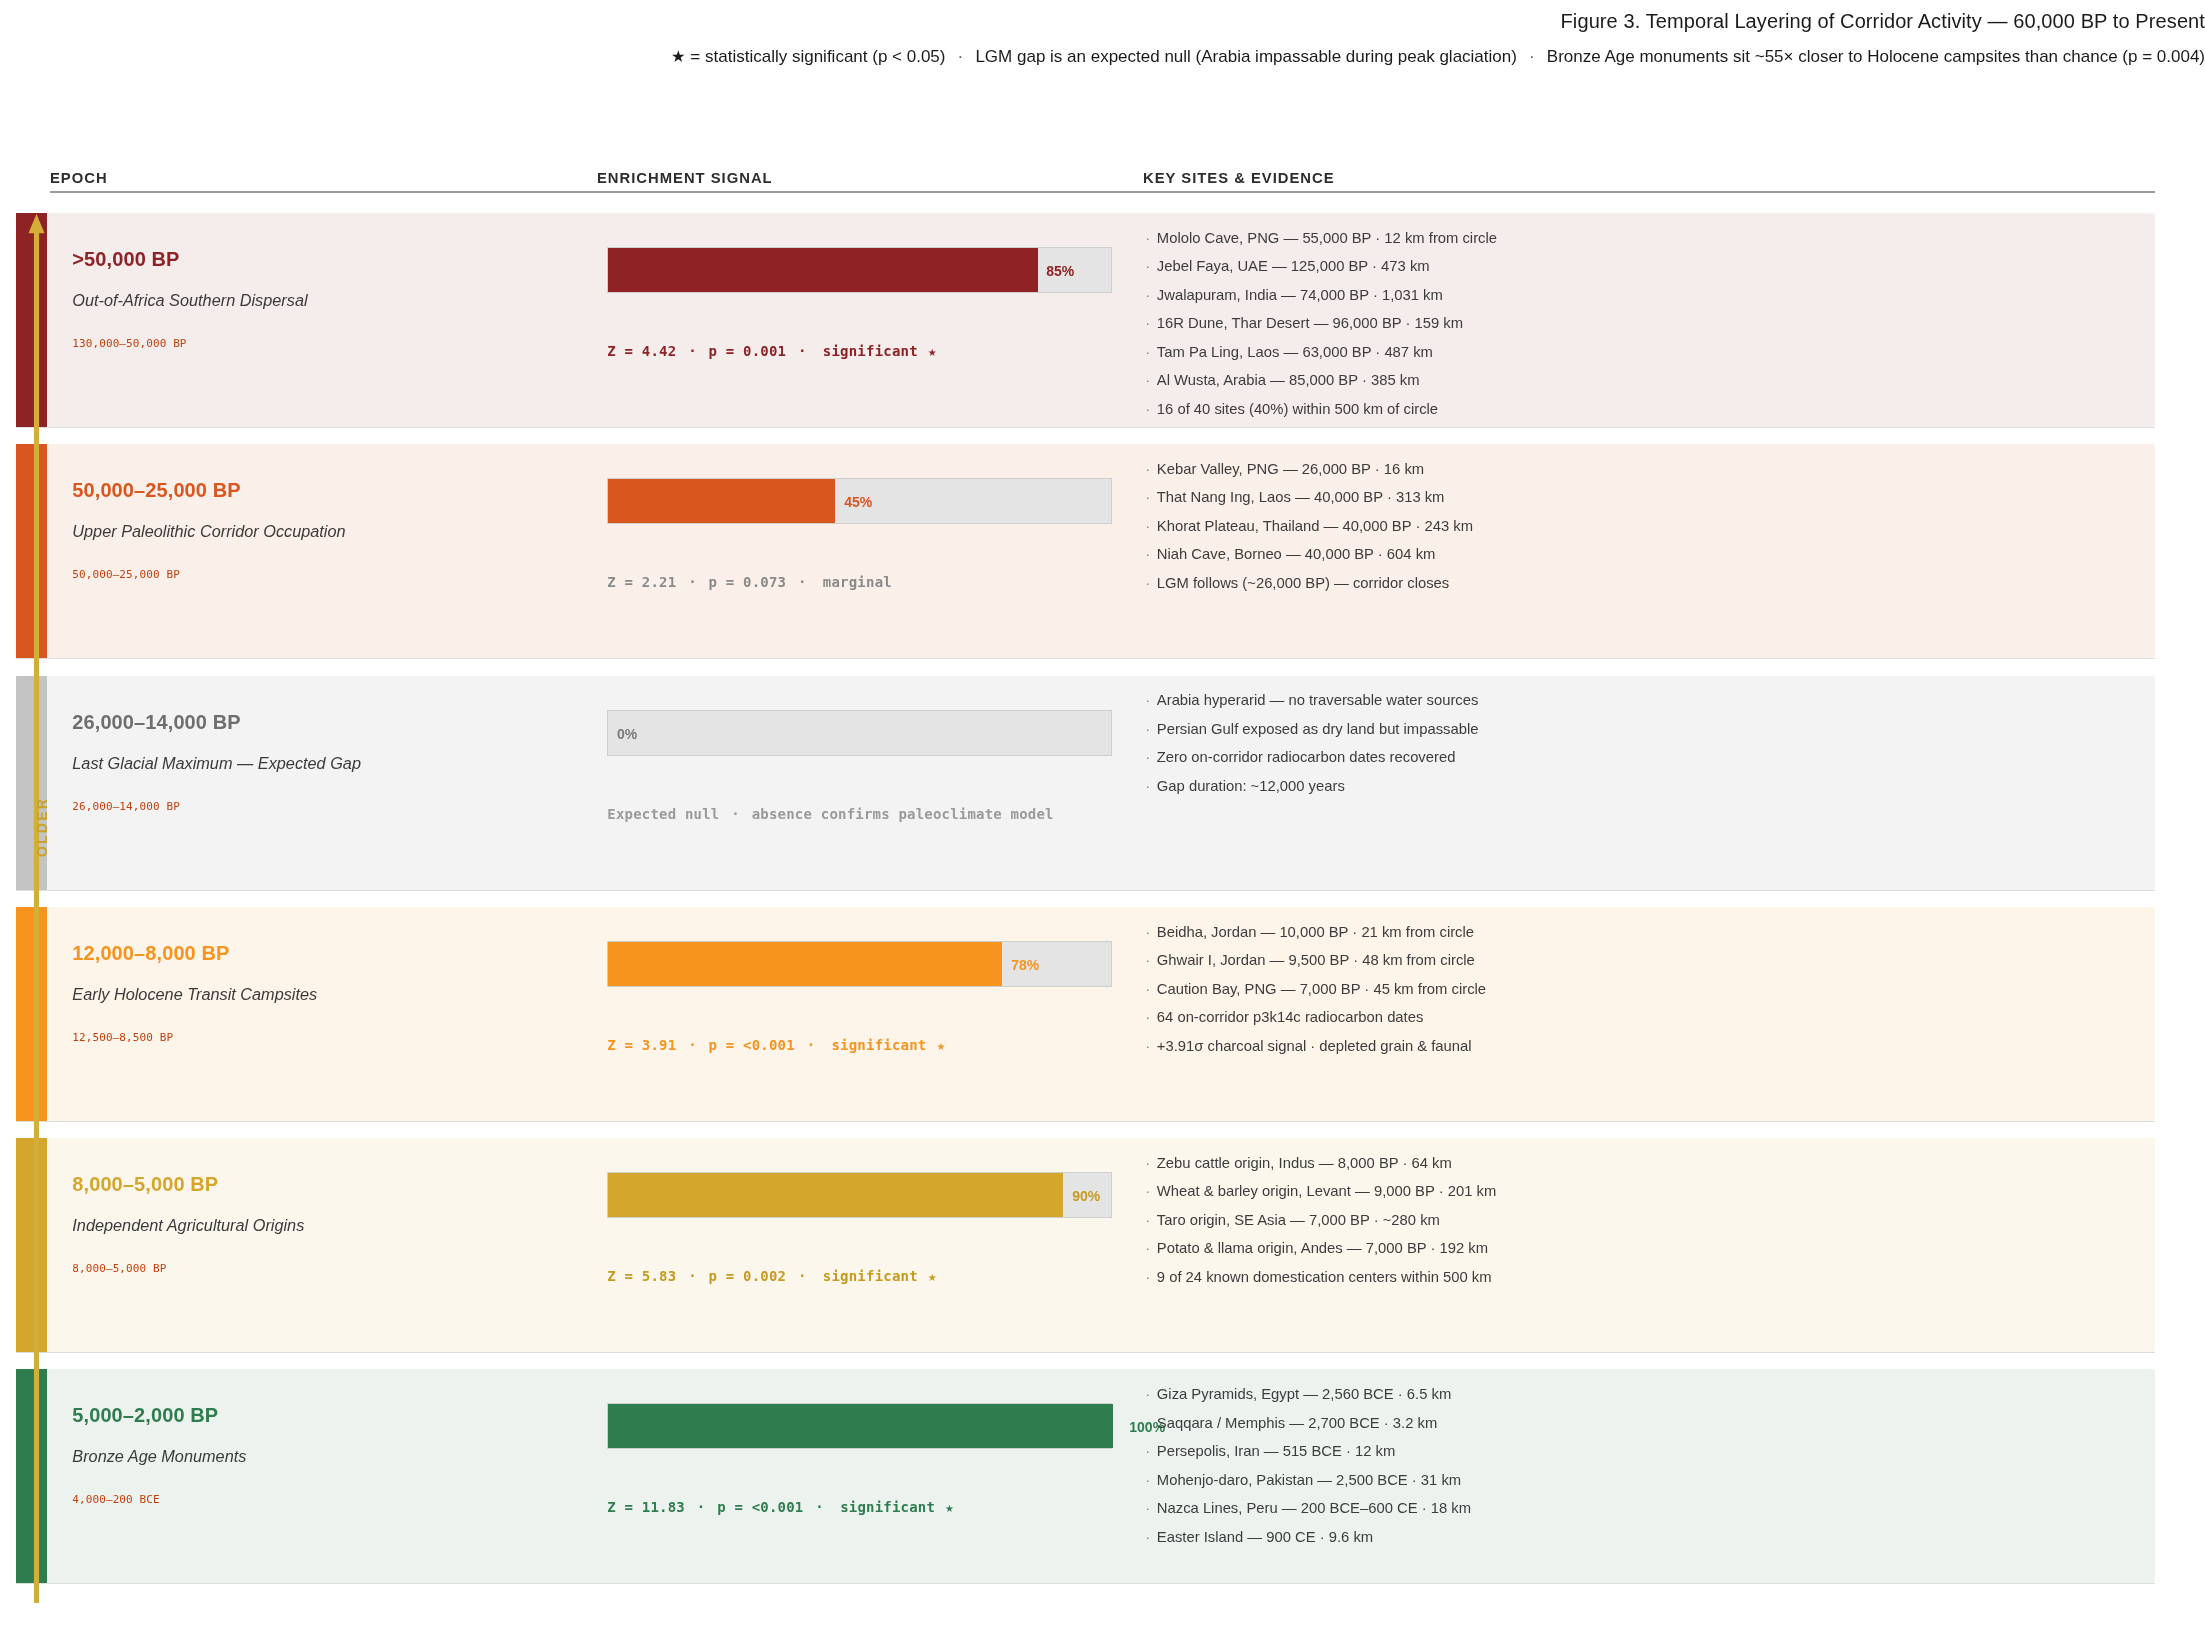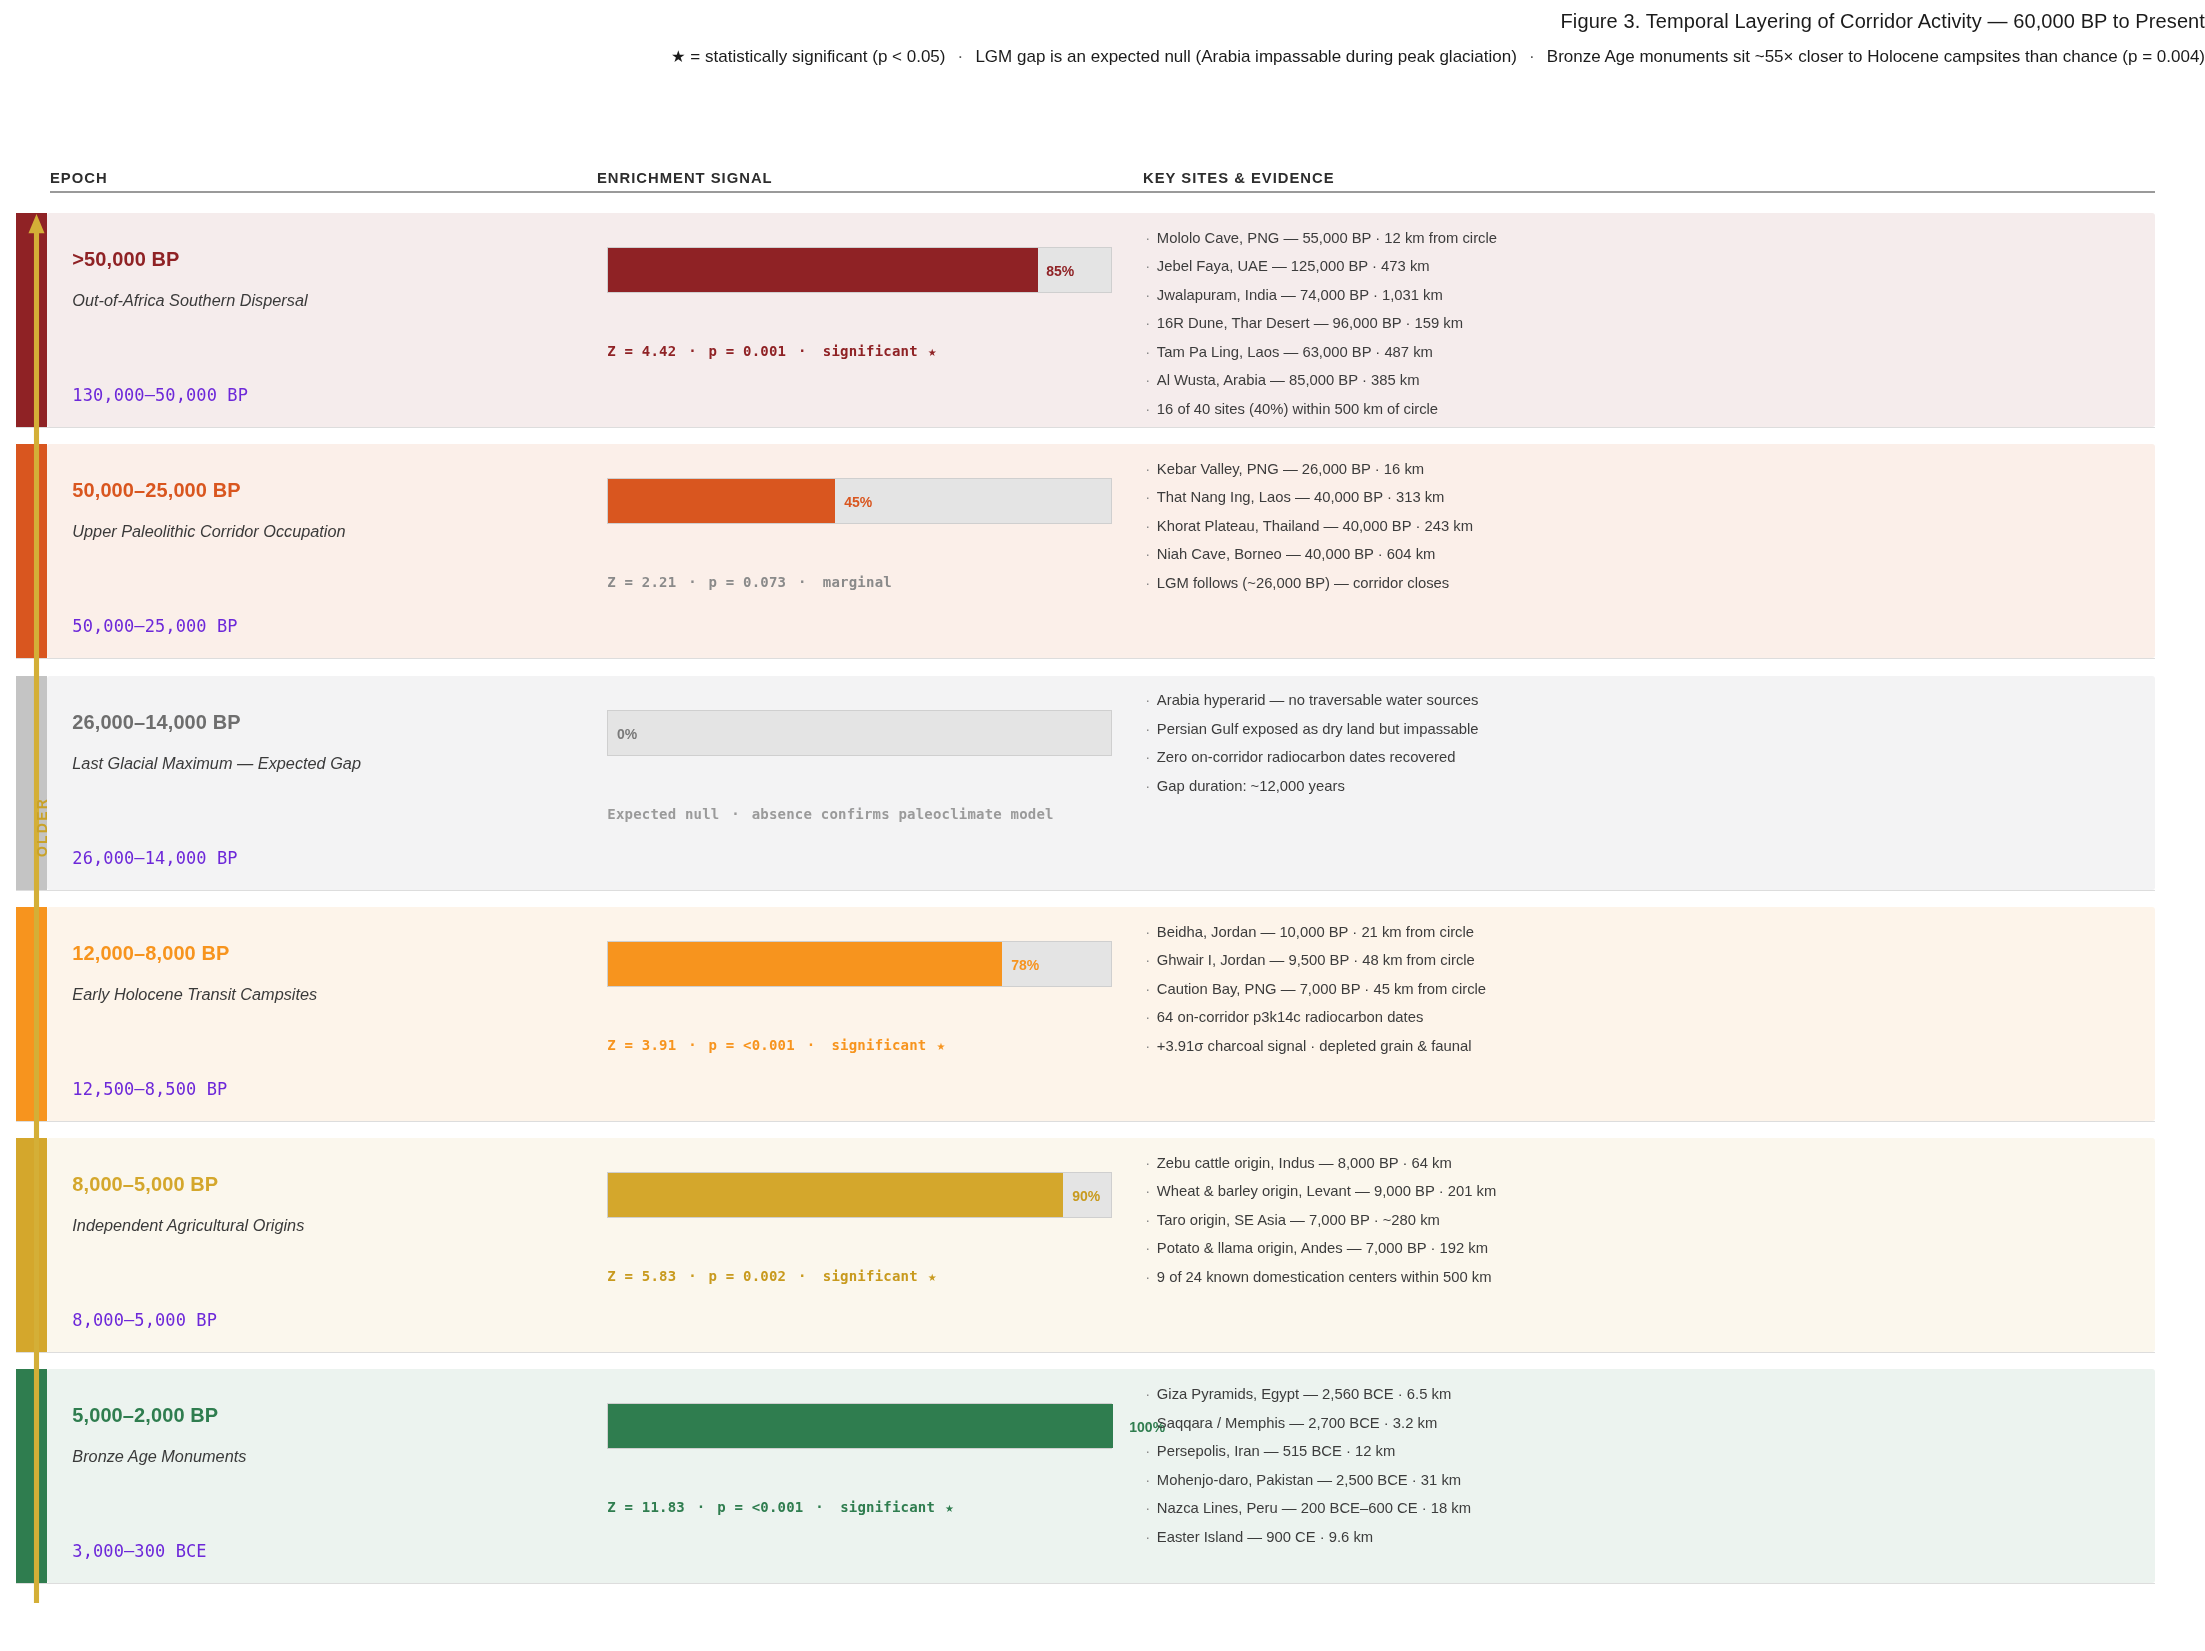--- a/index.html
+++ b/index.html
@@ -104,24 +104,23 @@
   .epoch-title {
     position: absolute; top: 35px; left: 0;
     font-size: 20px; font-weight: bold; letter-spacing: 0.1px;
   }
   .epoch-sub {
     position: absolute; top: 78px; left: 0;
     font-size: 16.3px; font-style: italic; color: #3a3a3a;
   }
   .epoch-range {
     position: absolute; top: 124px; left: 0;
-    font-size: 17px; color: #6d28d9;
+    font-size: 11px; color: #c2410c;
     font-family: "DejaVu Sans Mono", monospace;
     letter-spacing: 0.1px;
-    margin-top: 48px;
   }
 
   
   .signal-col { position: absolute; left: 591px; top: 0; width: 517px; height: 214px; z-index: 3; }
   .bar-track {
     position: absolute; top: 34px; left: 0;
     width: 505px; height: 46px;
     background: #e4e4e4;
     border: 0.7px solid #cfcfcf;
     box-sizing: border-box;
@@ -313,21 +312,21 @@
           <div class="site-item"><span class="b">·</span><span>9 of 24 known domestication centers within 500 km</span></div>
         </div>
       </div>
     </div>
     <div class="row">
       <div class="row-body" style="background:#ecf3ef;"></div>
       <div class="row-band" style="background:#2f7d4f;"></div>
       <div class="epoch-col">
         <div class="epoch-title" style="color:#2f7d4f;">5,000–2,000 BP</div>
         <div class="epoch-sub">Bronze Age Monuments</div>
-        <div class="epoch-range">3,000–300 BCE</div>
+        <div class="epoch-range">4,000–200 BCE</div>
       </div>
       <div class="signal-col">
         <div class="bar-track">
           <div class="bar-fill" style="width:505px; background:#2f7d4f;"></div>
           <div class="bar-pct" style="left:513px; color:#2f7d4f;">100%</div>
         </div>
         <div class="stats-line" style="color:#2f7d4f;"><span>Z = 11.83</span><span class="dot">·</span><span>p = &lt;0.001</span><span class="dot">·</span><span class="st">significant</span><span class="star">★</span></div>
       </div>
       <div class="sites-col">
         <div class="sites-inner">

